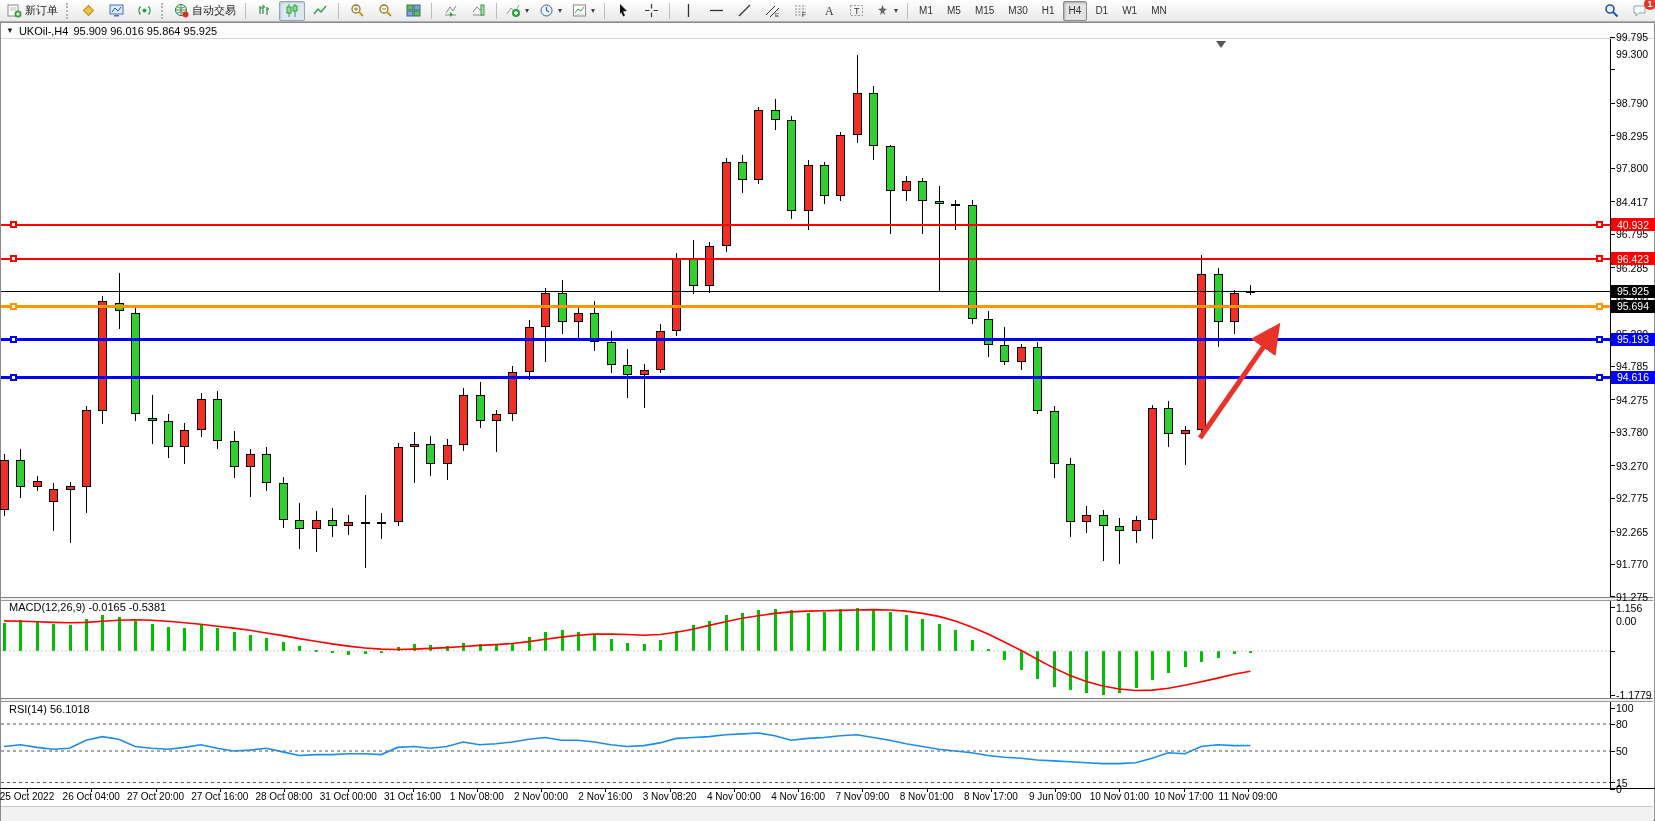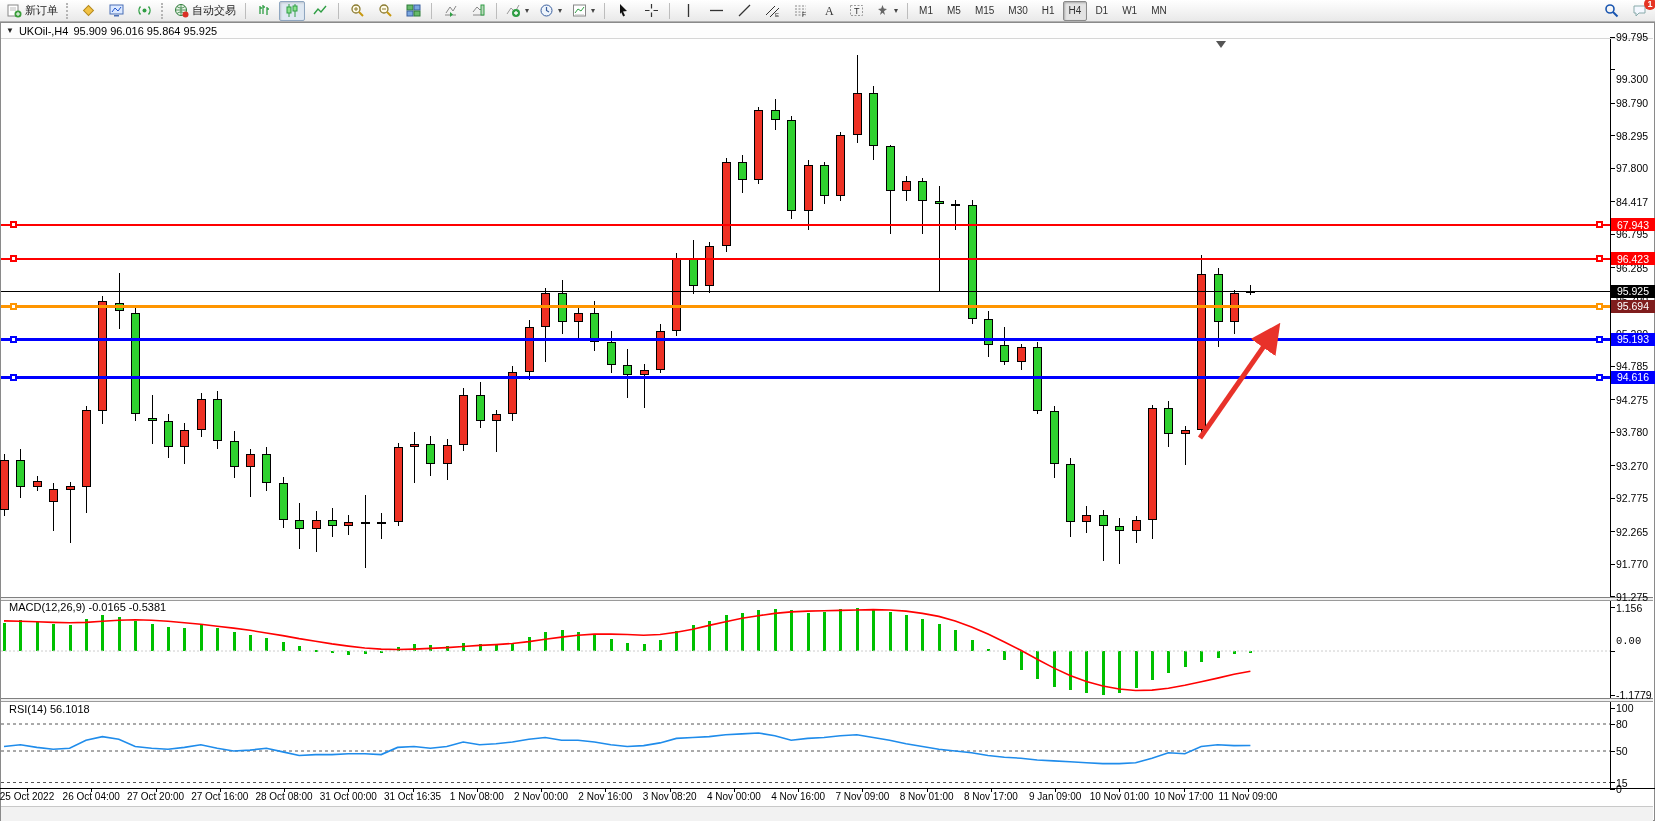--- a/index.html
+++ b/index.html
@@ -310,21 +310,21 @@
 <div id="caption">
   <span class="tri">▼</span>
   <span>UKOil-,H4</span>
   <span>95.909 96.016 95.864 95.925</span>
 </div>
 
 <div id="chart-layer" style="position: absolute; left: 0px; top: 0px; width: 1655px; height: 821px;">
     <div class="axis-tick" style="top: 36.5px;"></div>
     <div class="axis-label" style="top: 31px;">99.795</div>
     <div class="axis-tick" style="top: 69.0215px;"></div>
-    <div class="axis-label" style="top: 73px;">99.300</div>
+    <div class="axis-label" style="top: 48px;">99.300</div>
     <div class="axis-tick" style="top: 102.528px;"></div>
     <div class="axis-label" style="top: 97.0285px;">98.790</div>
     <div class="axis-tick" style="top: 135.05px;"></div>
     <div class="axis-label" style="top: 129.55px;">98.295</div>
     <div class="axis-tick" style="top: 167.571px;"></div>
     <div class="axis-label" style="top: 162.071px;">97.800</div>
     <div class="axis-tick" style="top: 201.078px;"></div>
     <div class="axis-label" style="top: 195.578px;">84.417</div>
     <div class="axis-tick" style="top: 233.6px;"></div>
     <div class="axis-label" style="top: 228.1px;">96.795</div>
@@ -500,31 +500,31 @@
     <div class="candle-body" style="left: 1197.2px; top: 273.849px; height: 155.709px; background: rgb(238, 49, 36);"></div>
     <div class="candle-wick" style="left: 1217.6px; top: 267.935px; height: 78.84px;"></div>
     <div class="candle-body" style="left: 1213.6px; top: 273.849px; height: 48.618px; background: rgb(47, 209, 47);"></div>
     <div class="candle-wick" style="left: 1234px; top: 289.616px; height: 44.019px;"></div>
     <div class="candle-body" style="left: 1230px; top: 292.901px; height: 29.565px; background: rgb(238, 49, 36);"></div>
     <div class="candle-wick" style="left: 1250.4px; top: 285.28px; height: 9.9864px;"></div>
     <div class="candle-body" style="left: 1246.4px; top: 291.259px; height: 2px; background: rgb(238, 49, 36);"></div>
     <div class="hline" style="top: 223.639px; height: 2px; background: rgb(255, 0, 0);"></div>
     <div class="lmark" style="left: 10px; top: 221.139px; border: 2px solid rgb(255, 0, 0);"></div>
     <div class="lmark" style="left: 1596px; top: 221.139px; border: 2px solid rgb(255, 0, 0);"></div>
-    <div class="badge" style="top: 218.139px; background: rgb(255, 0, 0);">67.943</div>
+    <div class="badge" style="top: 218.139px; background: rgb(255, 0, 0);">40.932</div>
     <div class="hline" style="top: 257.54px; height: 2px; background: rgb(255, 0, 0);"></div>
     <div class="lmark" style="left: 10px; top: 255.04px; border: 2px solid rgb(255, 0, 0);"></div>
     <div class="lmark" style="left: 1596px; top: 255.04px; border: 2px solid rgb(255, 0, 0);"></div>
     <div class="badge" style="top: 252.04px; background: rgb(255, 0, 0);">96.423</div>
     <div class="hline" style="top: 290.759px; height: 1px; background: rgb(0, 0, 0);"></div>
     <div class="badge" style="top: 284.759px; background: rgb(0, 0, 0);">95.925</div>
     <div class="hline" style="top: 304.936px; height: 3px; background: rgb(255, 149, 0);"></div>
     <div class="lmark" style="left: 10px; top: 302.936px; border: 2px solid rgb(255, 149, 0);"></div>
     <div class="lmark" style="left: 1596px; top: 302.936px; border: 2px solid rgb(255, 149, 0);"></div>
-    <div class="badge" style="top: 299.936px; background: #7f1d1d;">95.694</div>
+    <div class="badge" style="top: 299.936px; background: #000000;">95.694</div>
     <div class="hline" style="top: 337.851px; height: 3px; background: rgb(0, 0, 255);"></div>
     <div class="lmark" style="left: 10px; top: 335.851px; border: 2px solid rgb(0, 0, 255);"></div>
     <div class="lmark" style="left: 1596px; top: 335.851px; border: 2px solid rgb(0, 0, 255);"></div>
     <div class="badge" style="top: 332.851px; background: rgb(0, 0, 255);">95.193</div>
     <div class="hline" style="top: 375.76px; height: 3px; background: rgb(0, 0, 255);"></div>
     <div class="lmark" style="left: 10px; top: 373.76px; border: 2px solid rgb(0, 0, 255);"></div>
     <div class="lmark" style="left: 1596px; top: 373.76px; border: 2px solid rgb(0, 0, 255);"></div>
     <div class="badge" style="top: 370.76px; background: rgb(0, 0, 255);">94.616</div>
     <div class="macd-bar" style="left: 3px; top: 622.8px; height: 28.2px; background: rgb(0, 192, 0);"></div>
     <div class="macd-bar" style="left: 19.4px; top: 620.168px; height: 30.832px; background: rgb(0, 192, 0);"></div>
@@ -599,21 +599,21 @@
     <div class="macd-bar" style="left: 1151px; top: 651px; height: 29.328px; background: rgb(0, 192, 0);"></div>
     <div class="macd-bar" style="left: 1167.4px; top: 651px; height: 21.808px; background: rgb(0, 192, 0);"></div>
     <div class="macd-bar" style="left: 1183.8px; top: 651px; height: 15.792px; background: rgb(0, 192, 0);"></div>
     <div class="macd-bar" style="left: 1200.2px; top: 651px; height: 11.28px; background: rgb(0, 192, 0);"></div>
     <div class="macd-bar" style="left: 1216.6px; top: 651px; height: 6.768px; background: rgb(0, 192, 0);"></div>
     <div class="macd-bar" style="left: 1233px; top: 651px; height: 3.008px; background: rgb(0, 192, 0);"></div>
     <div class="macd-bar" style="left: 1249.4px; top: 651px; height: 1.5px; background: rgb(0, 192, 0);"></div>
     <div class="axis-tick" style="top: 607.034px;"></div>
     <div class="axis-label" style="top: 601.534px;">1.156</div>
     <div class="axis-tick" style="top: 650.5px;"></div>
-    <div class="axis-label" style="top: 635px; font-family: Liberation Mono, monospace;">0.00</div>
+    <div class="axis-label" style="top: 615px;">0.00</div>
     <div class="axis-tick" style="top: 694.789px;"></div>
     <div class="axis-label" style="top: 689.289px;">-1.1779</div>
     <div class="axis-tick" style="top: 707.5px;"></div>
     <div class="axis-label" style="top: 702px;">100</div>
     <div class="axis-tick" style="top: 723.5px;"></div>
     <div class="axis-label" style="top: 718px;">80</div>
     <div class="axis-tick" style="top: 750.5px;"></div>
     <div class="axis-label" style="top: 745px;">50</div>
     <div class="axis-tick" style="top: 782px;"></div>
     <div class="axis-label" style="top: 776.5px;">15</div>
@@ -625,41 +625,41 @@
     <div class="time-label" style="left: 91.26px;">26 Oct 04:00</div>
     <div class="time-tick" style="left: 155.52px;"></div>
     <div class="time-label" style="left: 155.52px;">27 Oct 20:00</div>
     <div class="time-tick" style="left: 219.78px;"></div>
     <div class="time-label" style="left: 219.78px;">27 Oct 16:00</div>
     <div class="time-tick" style="left: 284.04px;"></div>
     <div class="time-label" style="left: 284.04px;">28 Oct 08:00</div>
     <div class="time-tick" style="left: 348.3px;"></div>
     <div class="time-label" style="left: 348.3px;">31 Oct 00:00</div>
     <div class="time-tick" style="left: 412.56px;"></div>
-    <div class="time-label" style="left: 412.56px;">31 Oct 16:35</div>
+    <div class="time-label" style="left: 412.56px;">31 Oct 16:00</div>
     <div class="time-tick" style="left: 476.82px;"></div>
     <div class="time-label" style="left: 476.82px;">1 Nov 08:00</div>
     <div class="time-tick" style="left: 541.08px;"></div>
     <div class="time-label" style="left: 541.08px;">2 Nov 00:00</div>
     <div class="time-tick" style="left: 605.34px;"></div>
     <div class="time-label" style="left: 605.34px;">2 Nov 16:00</div>
     <div class="time-tick" style="left: 669.6px;"></div>
     <div class="time-label" style="left: 669.6px;">3 Nov 08:20</div>
     <div class="time-tick" style="left: 733.86px;"></div>
     <div class="time-label" style="left: 733.86px;">4 Nov 00:00</div>
     <div class="time-tick" style="left: 798.12px;"></div>
     <div class="time-label" style="left: 798.12px;">4 Nov 16:00</div>
     <div class="time-tick" style="left: 862.38px;"></div>
     <div class="time-label" style="left: 862.38px;">7 Nov 09:00</div>
     <div class="time-tick" style="left: 926.64px;"></div>
     <div class="time-label" style="left: 926.64px;">8 Nov 01:00</div>
     <div class="time-tick" style="left: 990.9px;"></div>
     <div class="time-label" style="left: 990.9px;">8 Nov 17:00</div>
     <div class="time-tick" style="left: 1055.16px;"></div>
-    <div class="time-label" style="left: 1055.16px;">9 Jan 09:00</div>
+    <div class="time-label" style="left: 1055.16px;">9 Jun 09:00</div>
     <div class="time-tick" style="left: 1119.42px;"></div>
     <div class="time-label" style="left: 1119.42px;">10 Nov 01:00</div>
     <div class="time-tick" style="left: 1183.68px;"></div>
     <div class="time-label" style="left: 1183.68px;">10 Nov 17:00</div>
     <div class="time-tick" style="left: 1247.94px;"></div>
     <div class="time-label" style="left: 1247.94px;">11 Nov 09:00</div>
   </div>
 
 <div class="frame-v"></div>
 <div class="pane-sep" style="top:597px"></div>

